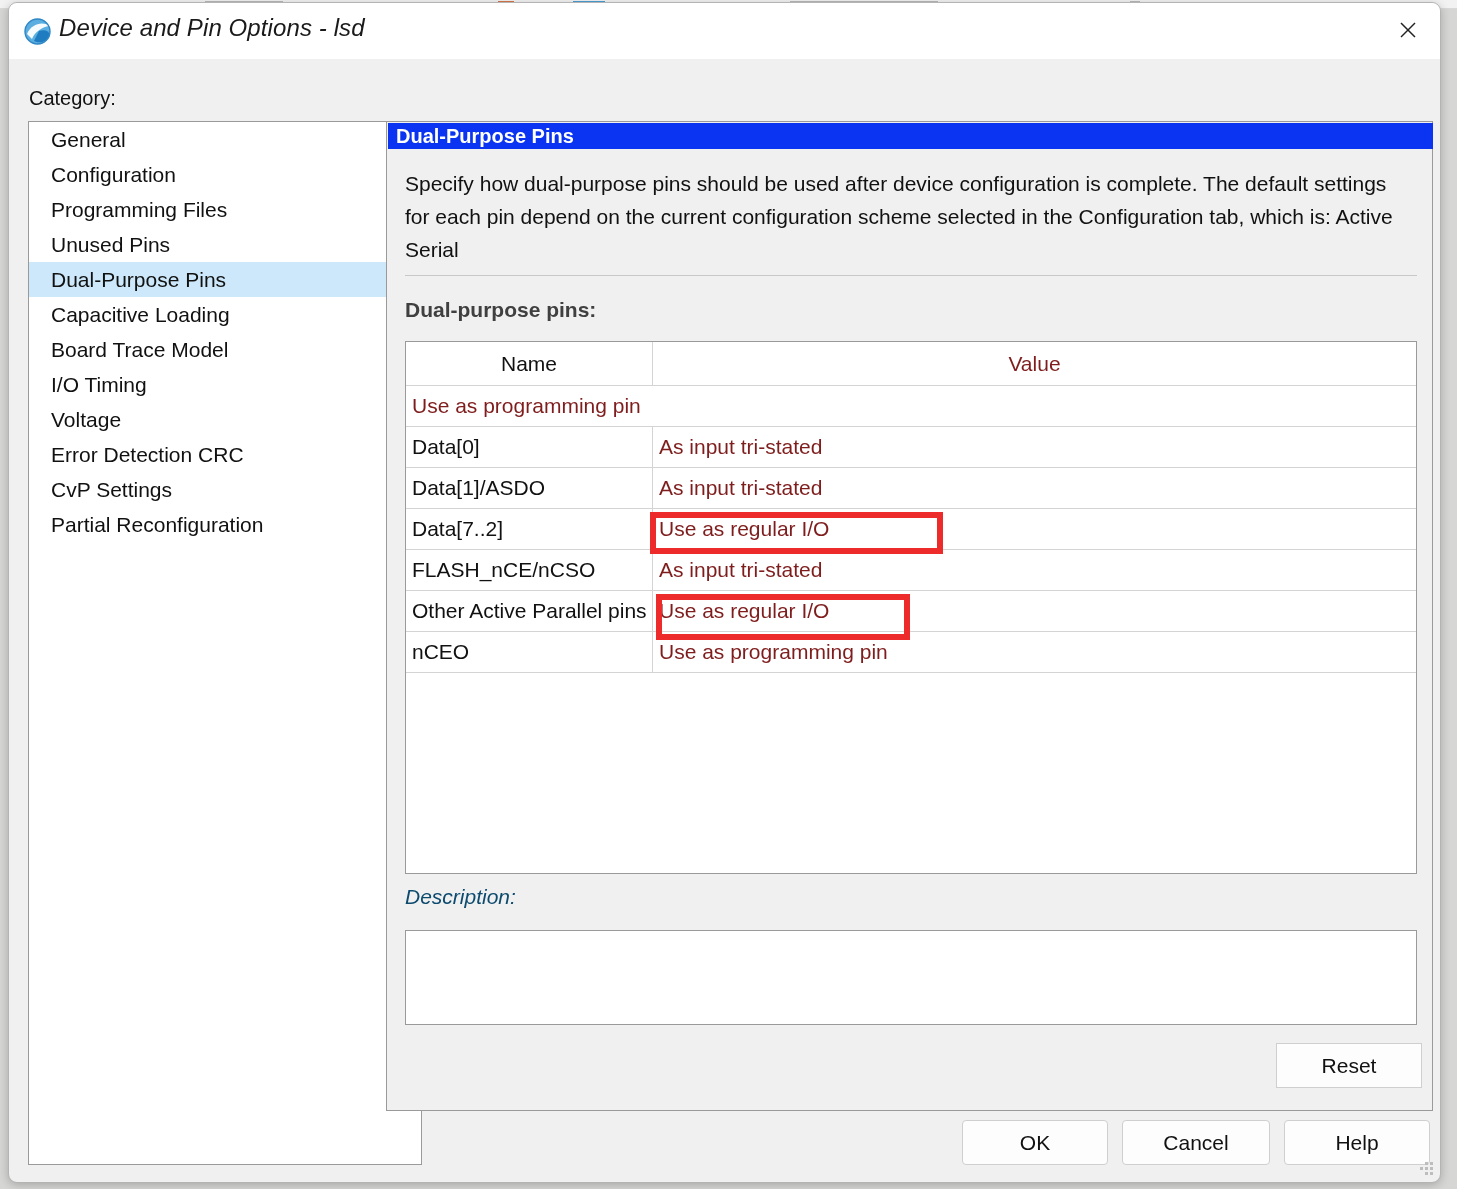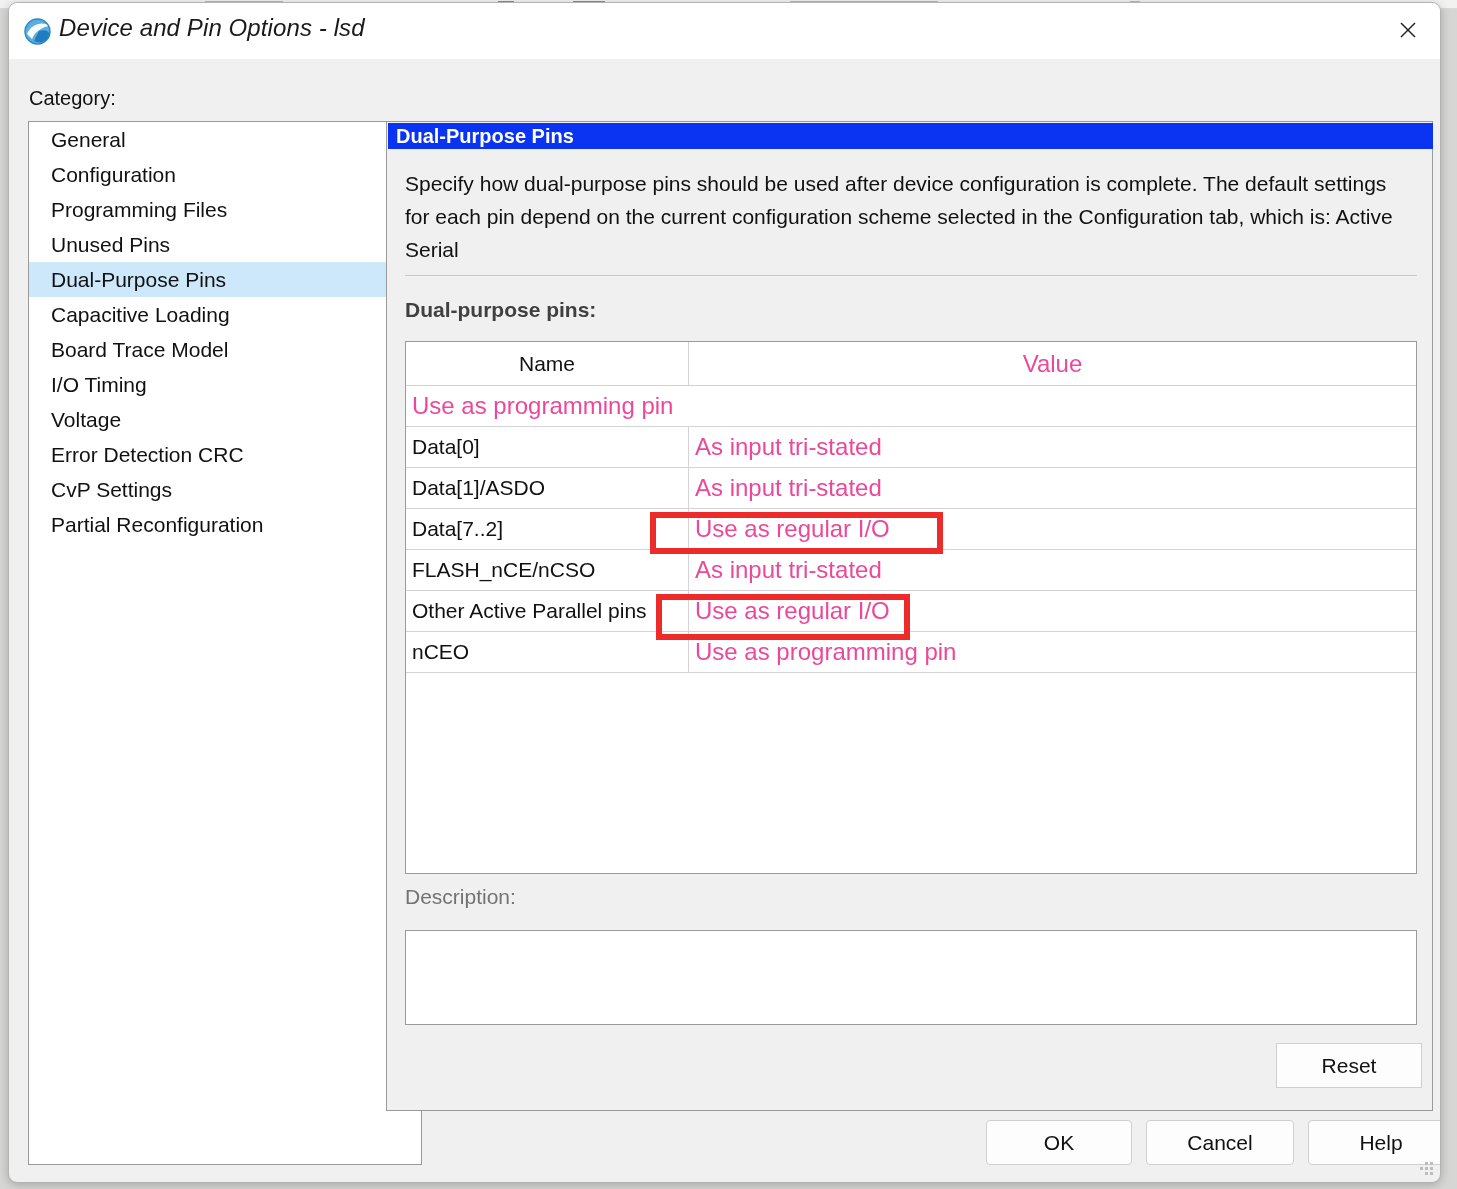--- a/index.html
+++ b/index.html
@@ -138,49 +138,49 @@
   .tbl-row {
     display: flex;
     height: 41px;
     border-bottom: 1px solid #d4d4d4;
   }
   .tbl-row.header {
     height: 44px;
     border-bottom: 1px solid #d4d4d4;
   }
   .tbl-c-name {
-    width: 283px;
+    width: 247px;
     border-right: 1px solid #d4d4d4;
     font-size: 21px;
     color: #111;
     line-height: 40px;
     padding-left: 6px;
     white-space: nowrap;
     overflow: visible;
   }
   .tbl-c-value {
     flex: 1;
-    font-size: 24px;
-    color: #ec4899;
+    font-size: 21px;
+    color: #7f1d1d;
     line-height: 40px;
     padding-left: 6px;
     white-space: nowrap;
   }
   .tbl-row.header .tbl-c-name,
   .tbl-row.header .tbl-c-value {
     text-align: center;
     line-height: 43px;
     padding-left: 0;
   }
   .tbl-fill { height: 240px; }
 
   
   #desclabel {
     position: absolute; left: 18px; top: 763px;
-    font-size: 21px; color: #737373;
+    font-size: 21px; color: #0c4a6e; font-style: italic;
   }
   #descbox {
     position: absolute; left: 18px; top: 808px;
     width: 1012px; height: 95px;
     background: #ffffff;
     border: 1px solid #9a9a9a;
   }
 
   #resetbtn {
     position: absolute; left: 889px; top: 921px;
@@ -197,21 +197,20 @@
   .btm-btn {
     position: absolute;
     top: 1117px;
     height: 45px;
     background: #fdfdfd;
     border: 1px solid #cfcfcf;
     border-radius: 4px;
     font-size: 21px; color: #111;
     display: flex; align-items: center; justify-content: center;
     cursor: default;
-    margin-left: 24px;
   }
   #okbtn { left: 953px; width: 146px; }
   #cancelbtn { left: 1113px; width: 148px; }
   #helpbtn { left: 1275px; width: 146px; }
 
   
   #grip {
     position: absolute; right: 6px; bottom: 6px;
     width: 14px; height: 14px;
   }

